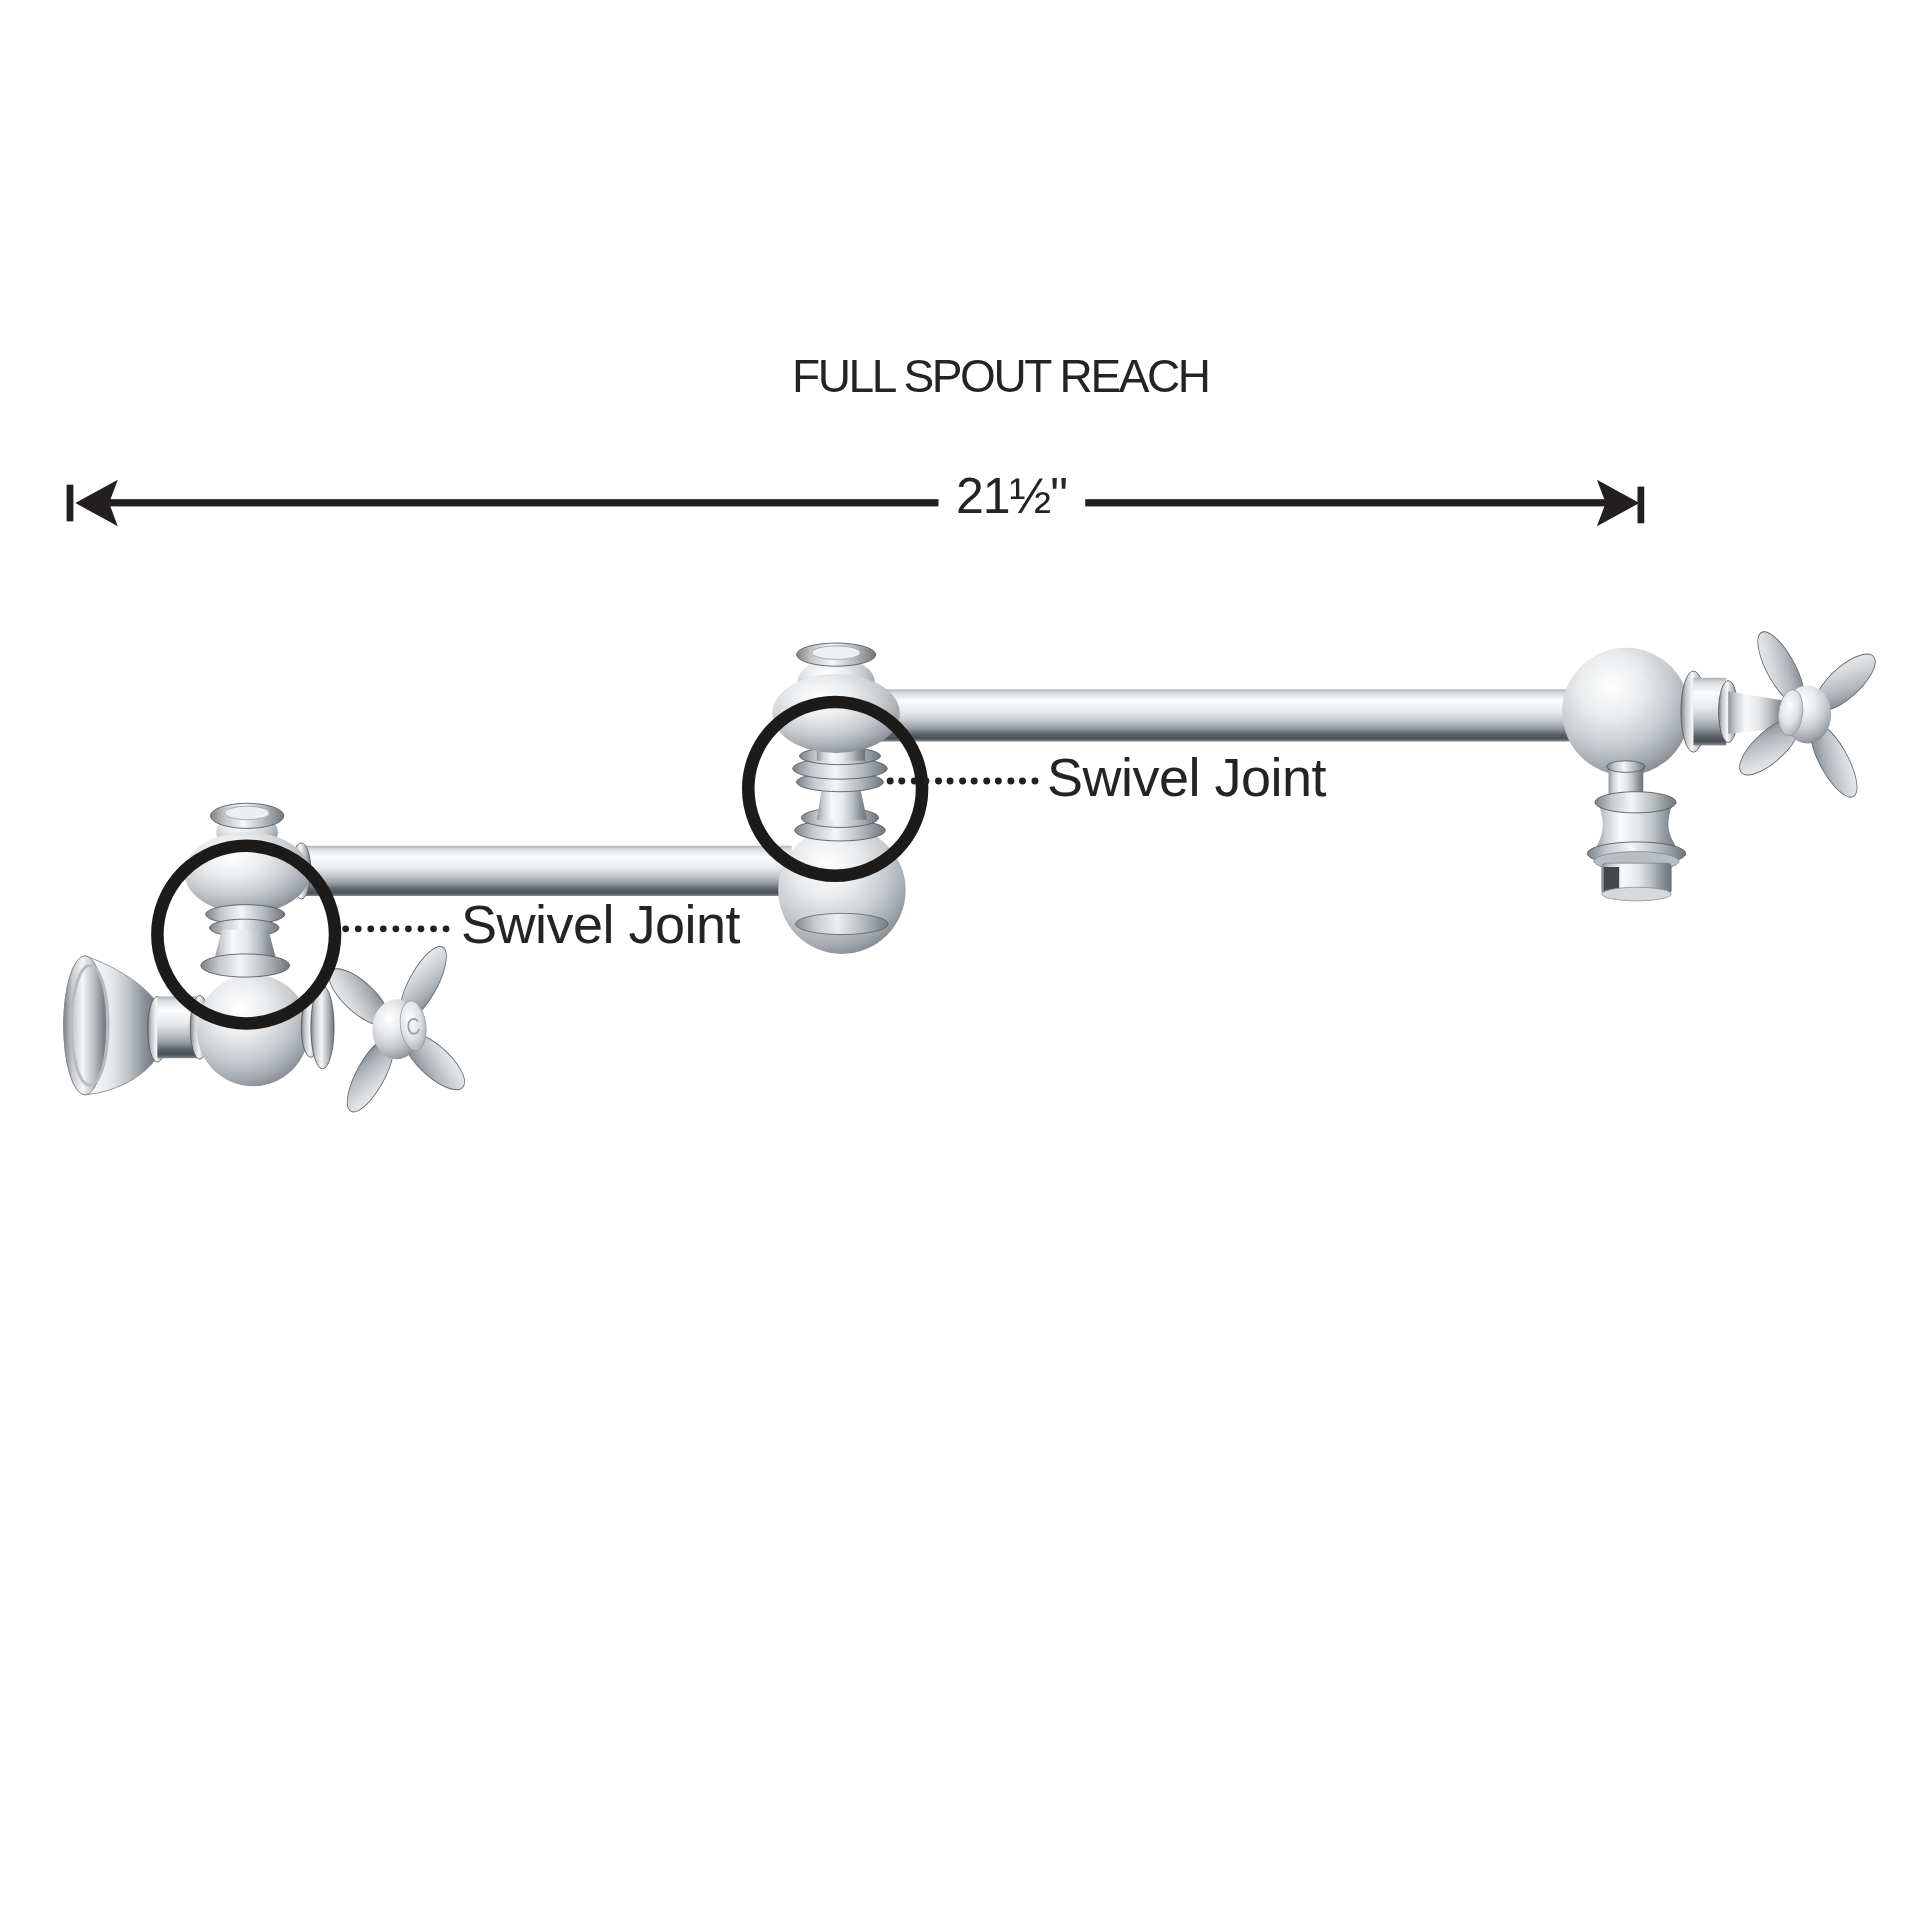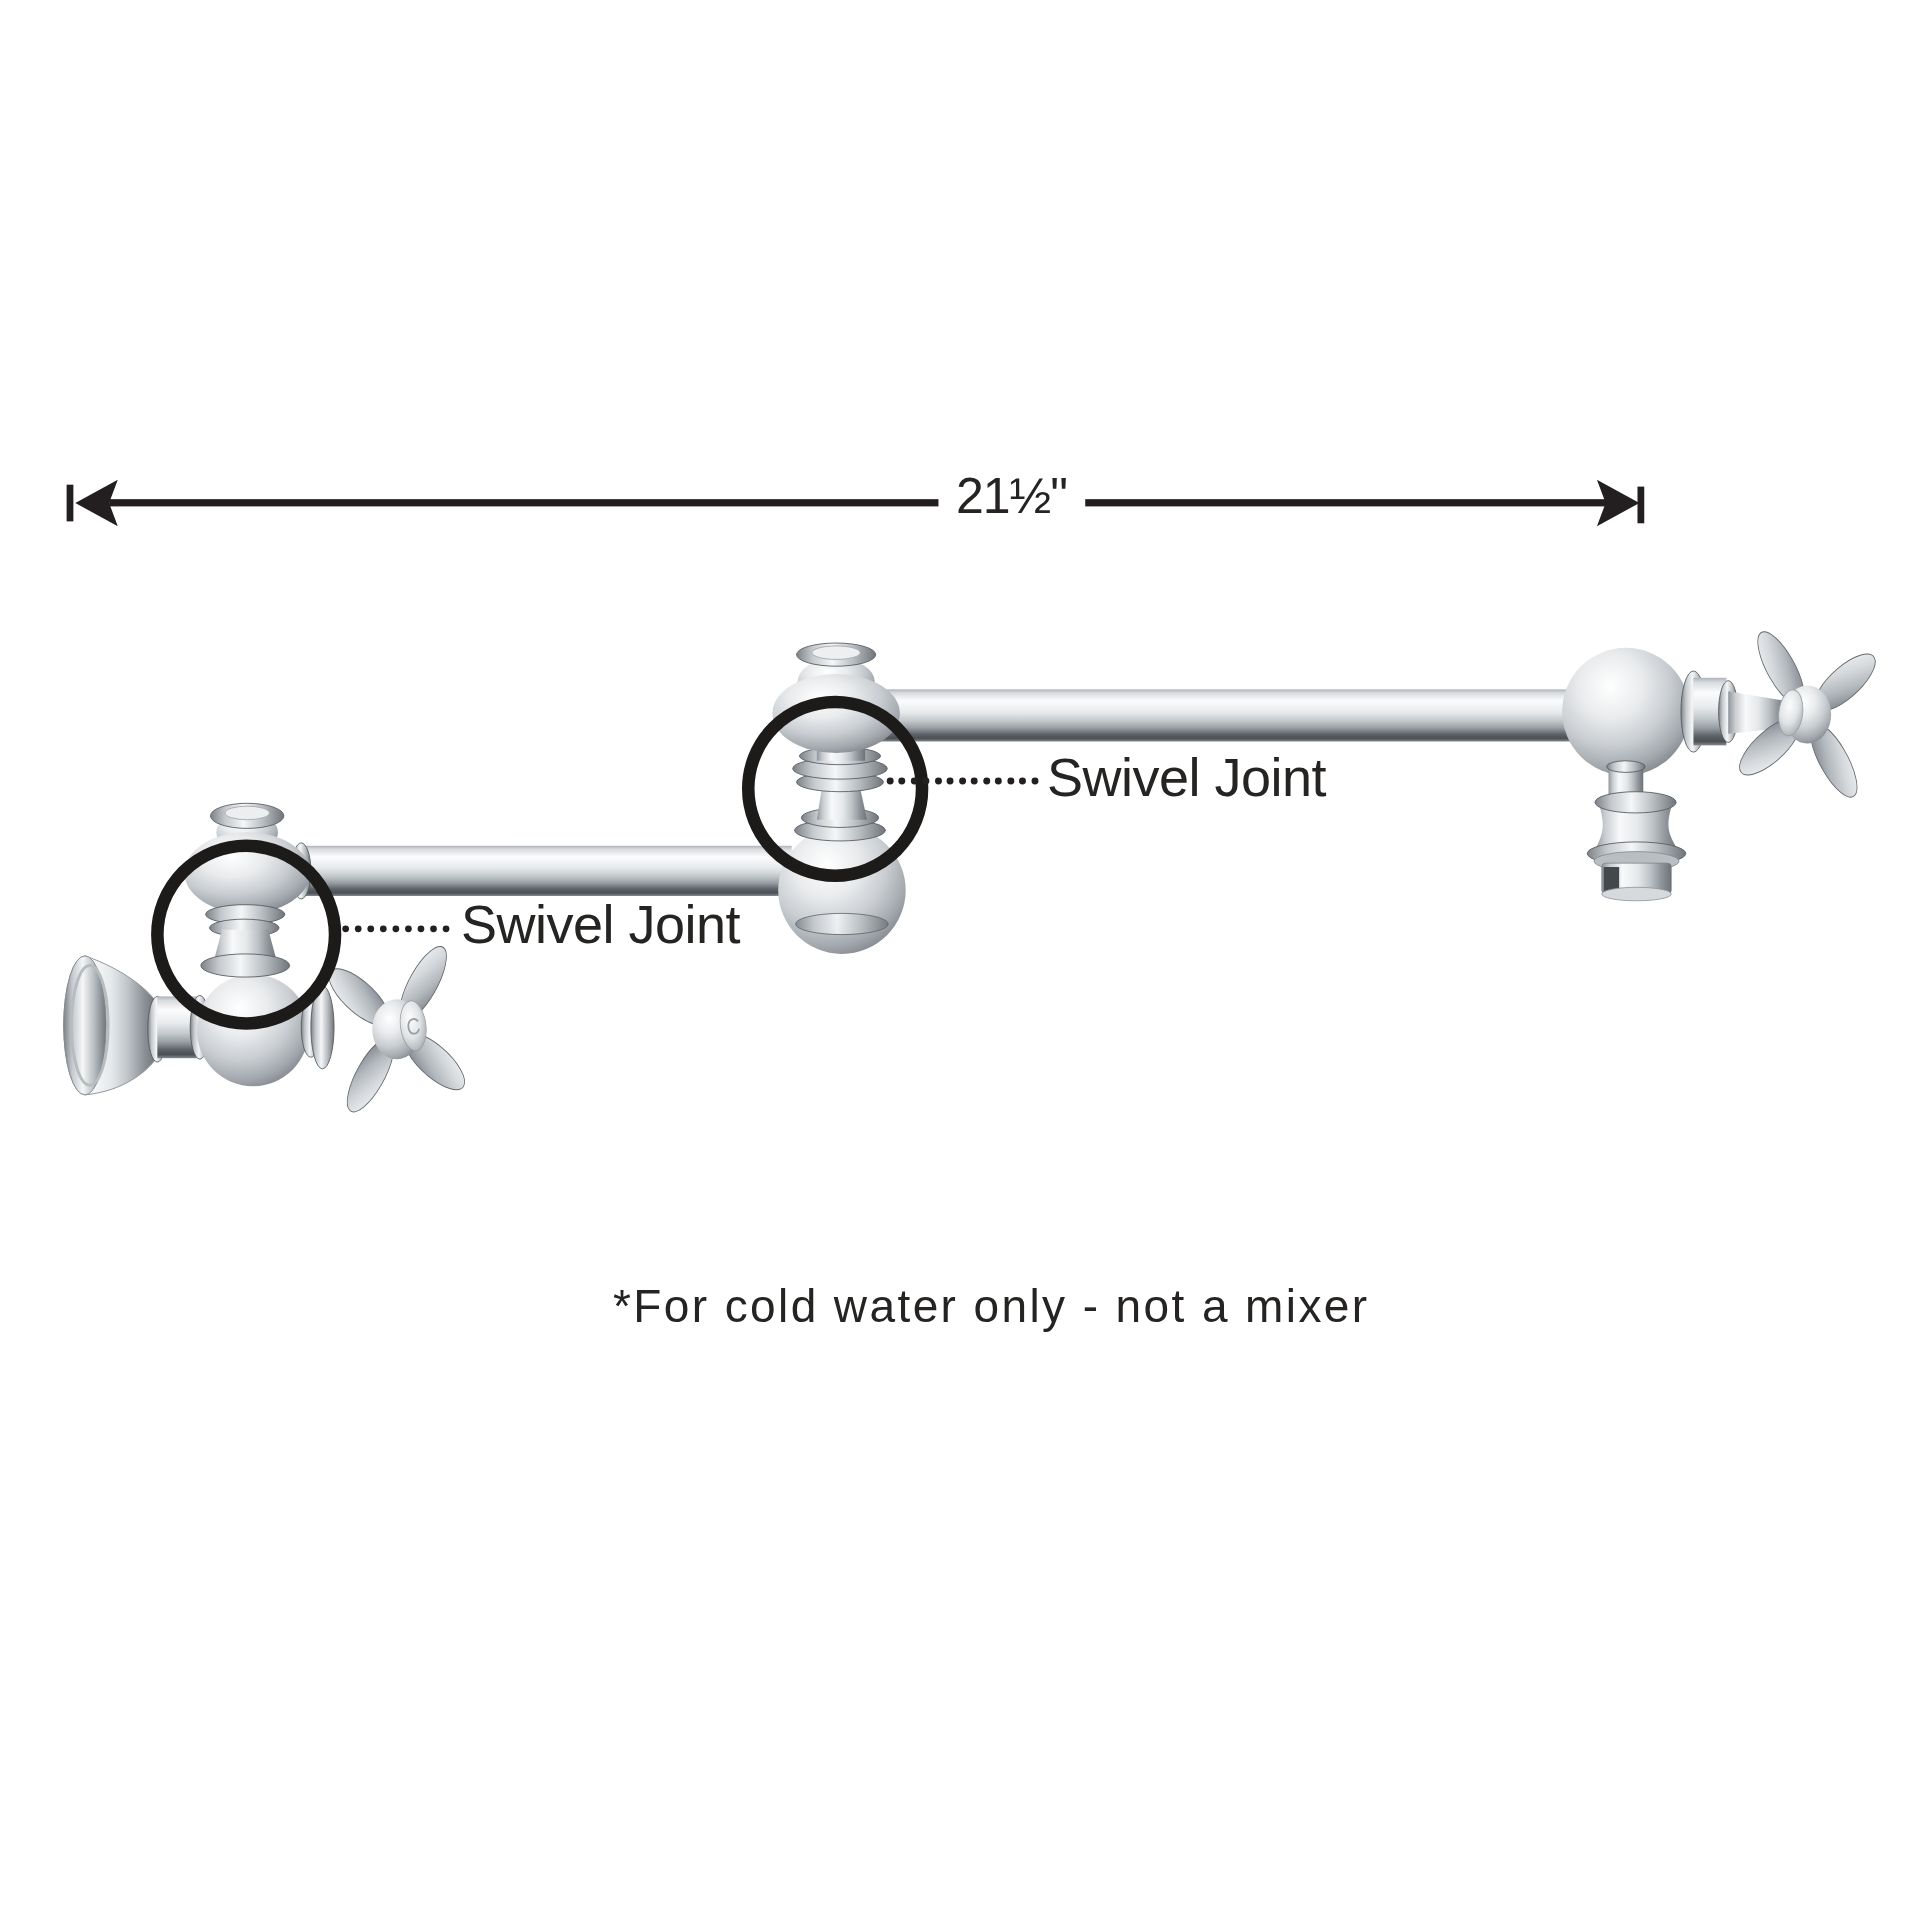--- a/index.html
+++ b/index.html
@@ -211,19 +211,19 @@
     <circle class="dot" cx="384" cy="962" r="3.5"></circle>
         <circle class="dot" cx="397" cy="962" r="3.5"></circle>
     <circle class="dot" cx="410" cy="962" r="3.5"></circle>
         <circle class="dot" cx="423" cy="962" r="3.5"></circle>
     <circle class="dot" cx="436" cy="962" r="3.5"></circle>
         <circle class="dot" cx="449" cy="962" r="3.5"></circle>
     <circle class="dot" cx="462" cy="962" r="3.5"></circle>
   </g>
 </svg>
 
+<div class="label title-label">FULL SPOUT REACH</div>
 <div class="label dim-label">21½"</div>
 <div class="label sj-label-right">Swivel Joint</div>
 <div class="label sj-label-left">Swivel Joint</div>
-<div class="label note-label">*For cold water only - not a mixer</div>
 
 </div>
 
 
 </body></html>

